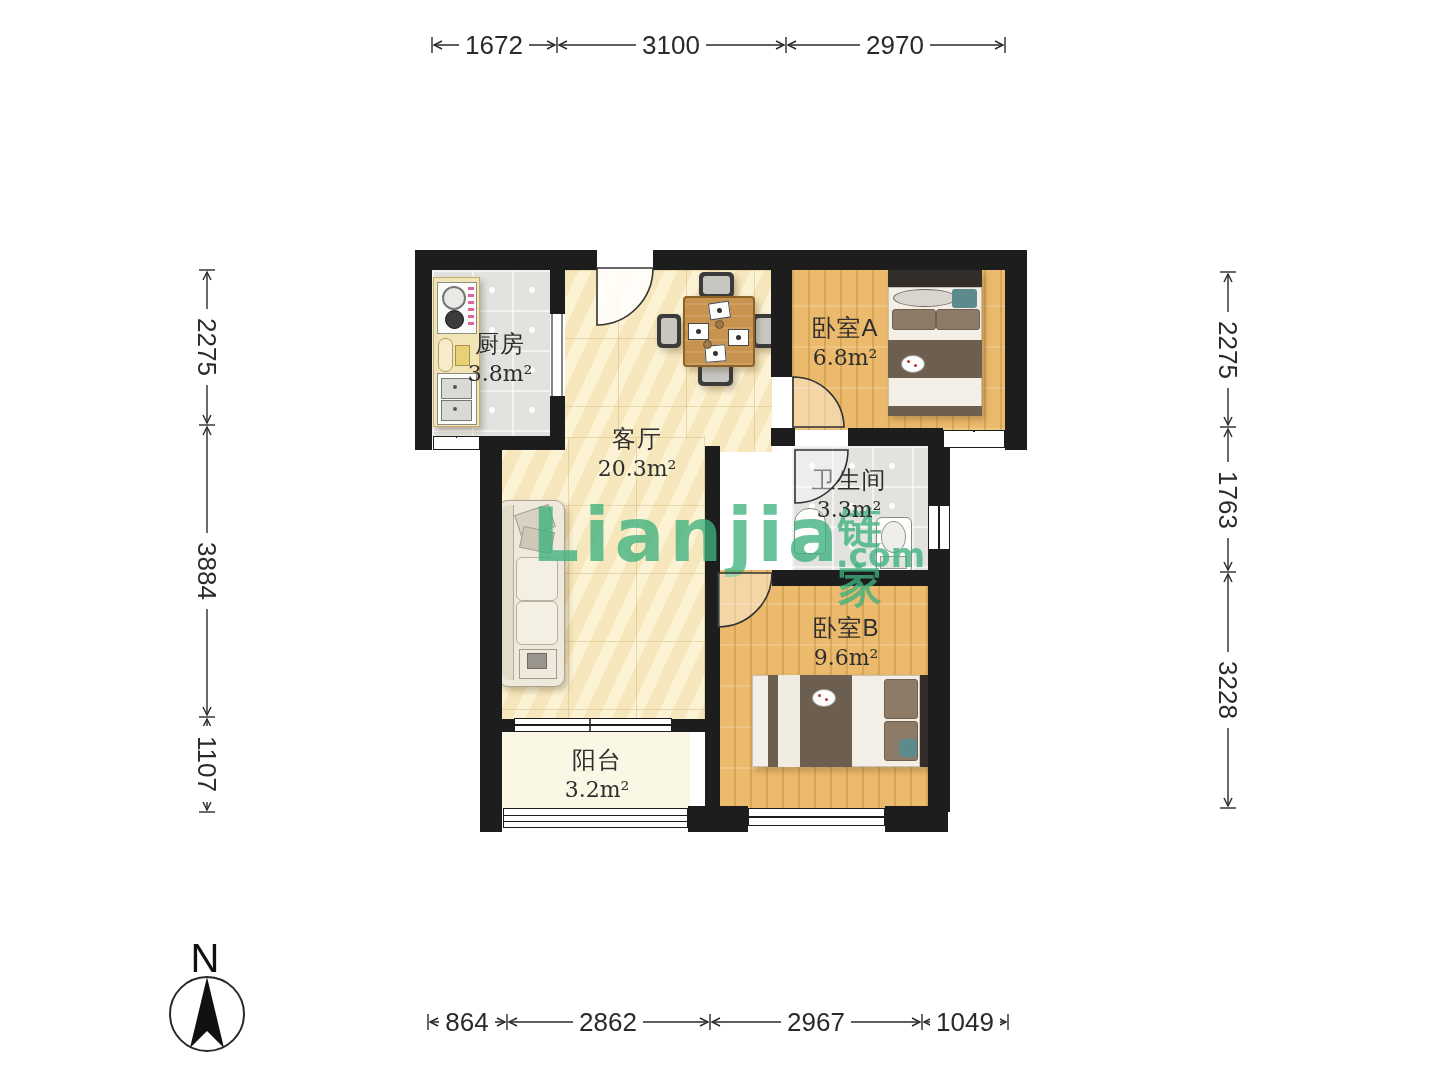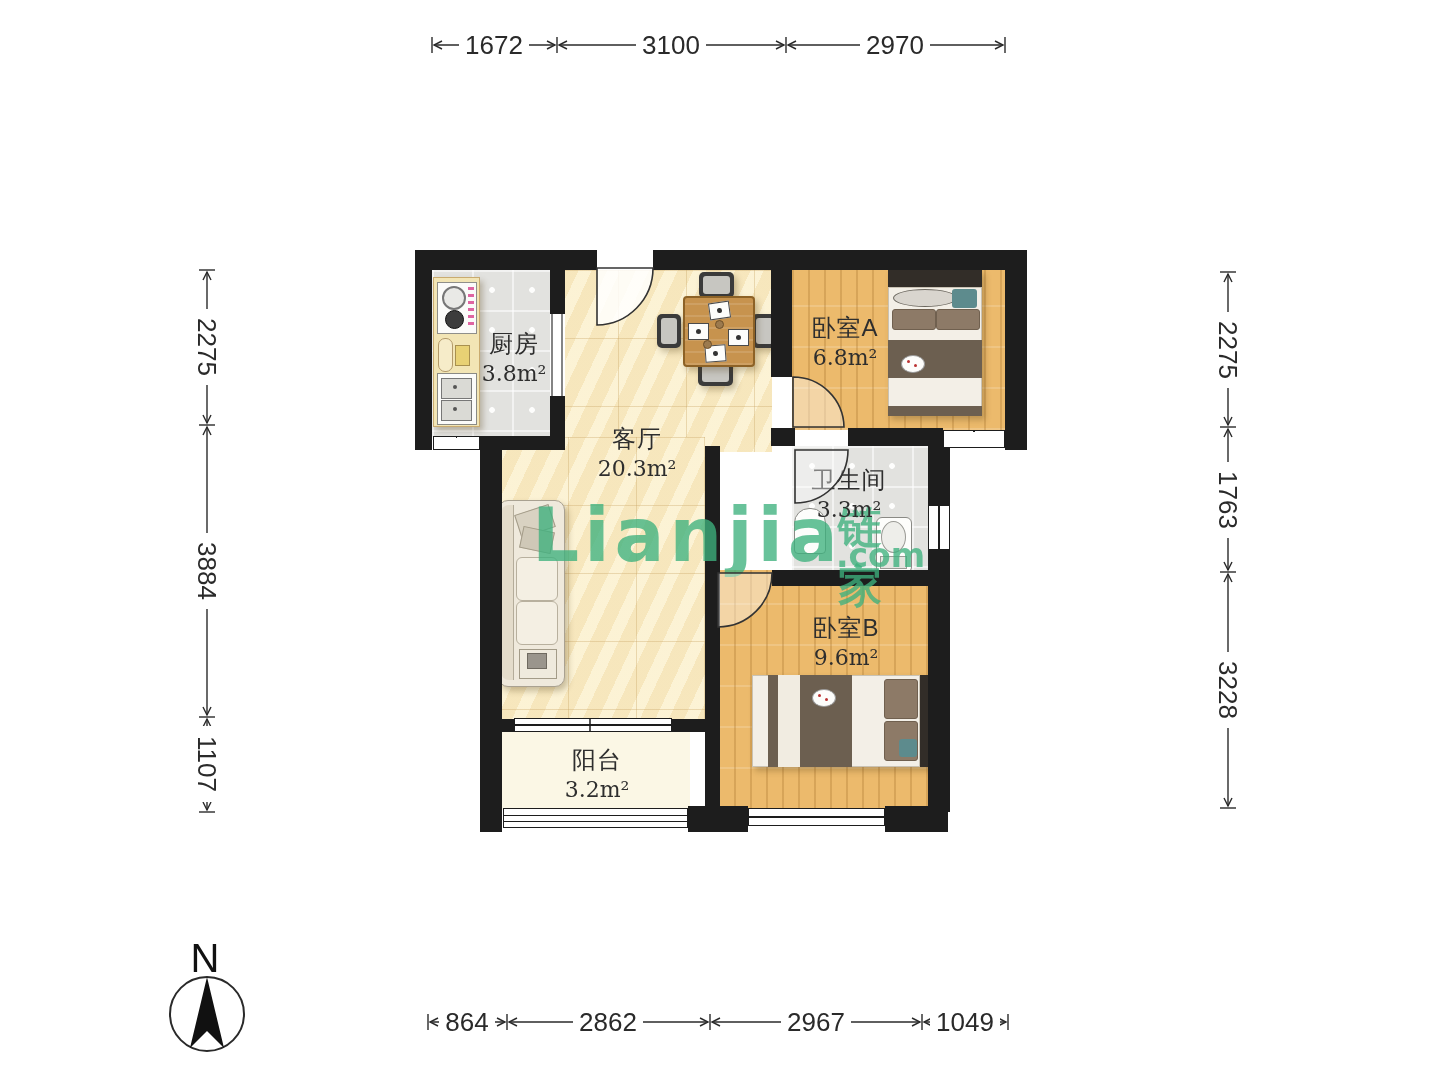--- a/index.html
+++ b/index.html
@@ -184,21 +184,21 @@
   <div class="win win-h" style="left:748px;top:808px;width:137px;height:18px;"></div>
   <div class="win win-v" style="left:928px;top:505px;width:22px;height:45px;"></div>
   <div class="win win-h win-v" style="left:943px;top:430px;width:62px;height:18px;"></div>
 
   <div id="watermark">
     <span class="wm-main">Lianjia</span>
     <span class="wm-cn">链家</span>
     <span class="wm-com">.com</span>
   </div>
 
-  <div class="room-label" style="left:514px;top:328px;">
+  <div class="room-label" style="left:500px;top:328px;">
     <div class="rn">厨房</div>
     <div class="ra">3.8m²</div>
   </div>
   <div class="room-label" style="left:637px;top:423px;">
     <div class="rn">客厅</div>
     <div class="ra">20.3m²</div>
   </div>
   <div class="room-label" style="left:845px;top:312px;">
     <div class="rn">卧室A</div>
     <div class="ra">6.8m²</div>

